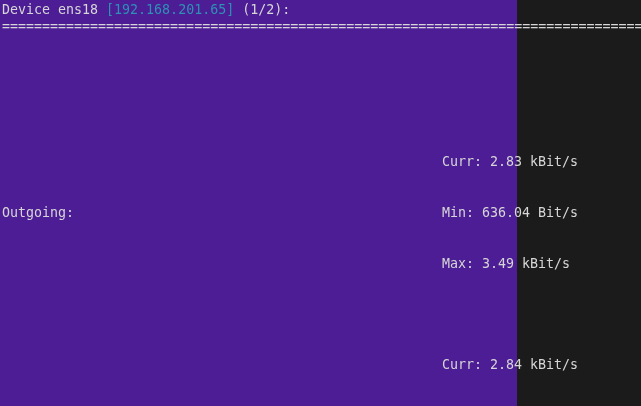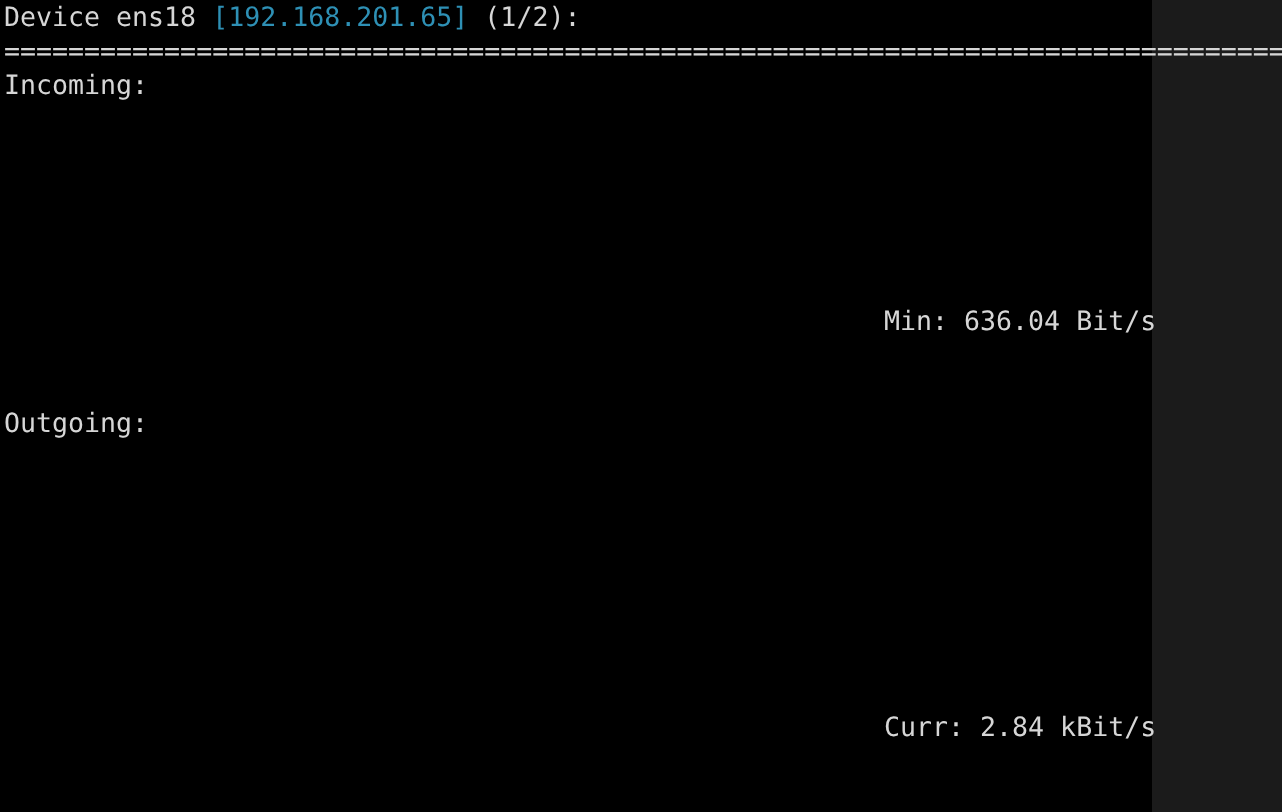--- a/index.html
+++ b/index.html
@@ -1,21 +1,21 @@
 <!DOCTYPE html>
 <html><head>
 <meta charset="utf-8">
 <style>
   * { margin: 0; padding: 0; box-sizing: border-box; }
   html, body { width: 641px; height: 406px; overflow: hidden; background: #1b1b1b; }
   .terminal {
     position: relative;
-    width: 576px;
+    width: 517px;
     height: 406px;
-    background: #000000;
+    background: #4c1d95;
     font-family: "DejaVu Sans Mono", "Liberation Mono", monospace;
     font-size: 13.3px;
     line-height: 16.92px;
     color: #d6d6d6;
     cursor: text;
   }
   .line {
     position: absolute;
     left: 2px;
     white-space: pre;
@@ -37,24 +37,25 @@
 </style>
 </head>
 <body>
 
 <div class="terminal">
 
   <div class="line header-line"><span>Device ens18 </span><span class="ip-accent">[192.168.201.65]</span><span> (1/2):</span></div>
 
   <div class="line separator-line">================================================================================</div>
 
-  <div class="line incoming-label-line">Incoming:</div>
 
   <div class="stats-block incoming-stats">
+    <div class="stat-line"><span class="stat-label">Curr:</span><span class="stat-value">2.83 kBit/s</span></div>
     <div class="stat-line"><span class="stat-label">Min:</span><span class="stat-value">636.04 Bit/s</span></div>
+    <div class="stat-line"><span class="stat-label">Max:</span><span class="stat-value">3.49 kBit/s</span></div>
   </div>
 
   <div class="line outgoing-label-line">Outgoing:</div>
 
   <div class="stats-block outgoing-stats">
     <div class="stat-line"><span class="stat-label">Curr:</span><span class="stat-value">2.84 kBit/s</span></div>
     
     
     
     

